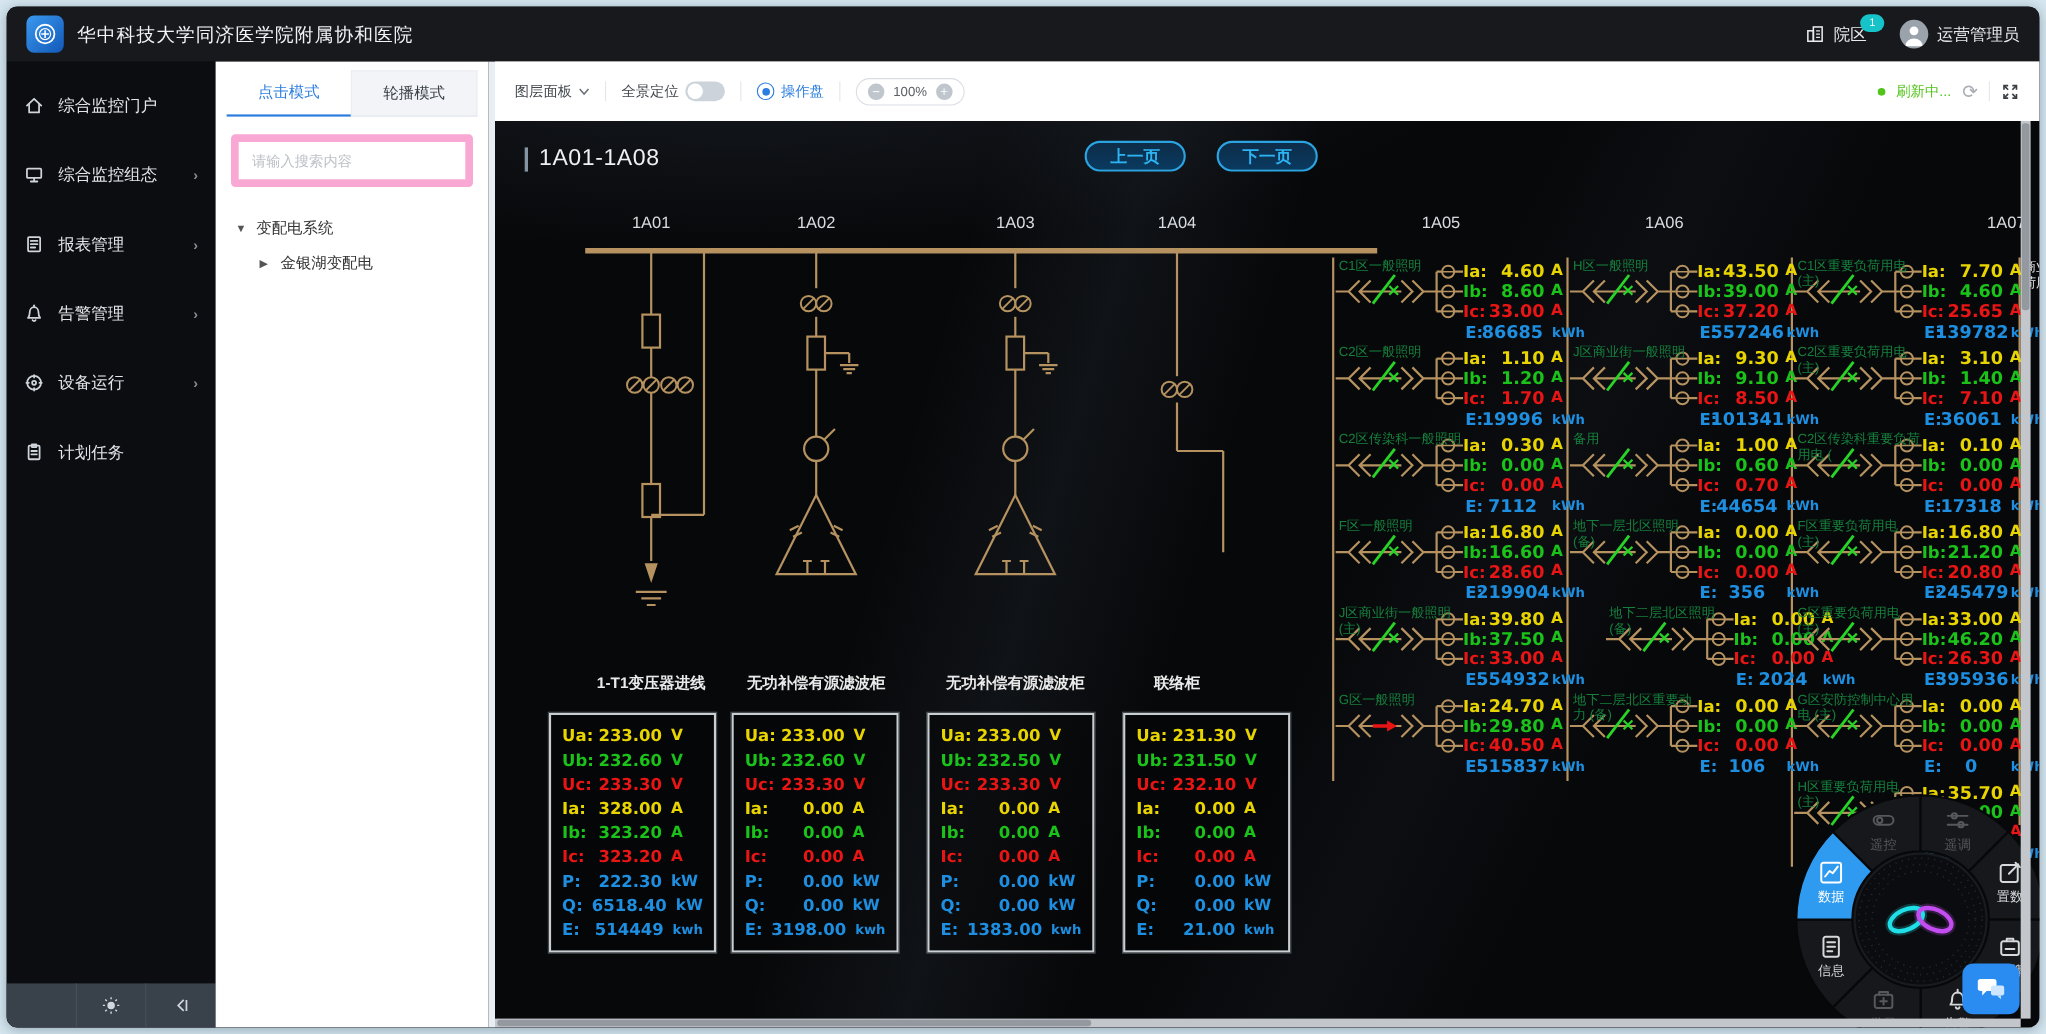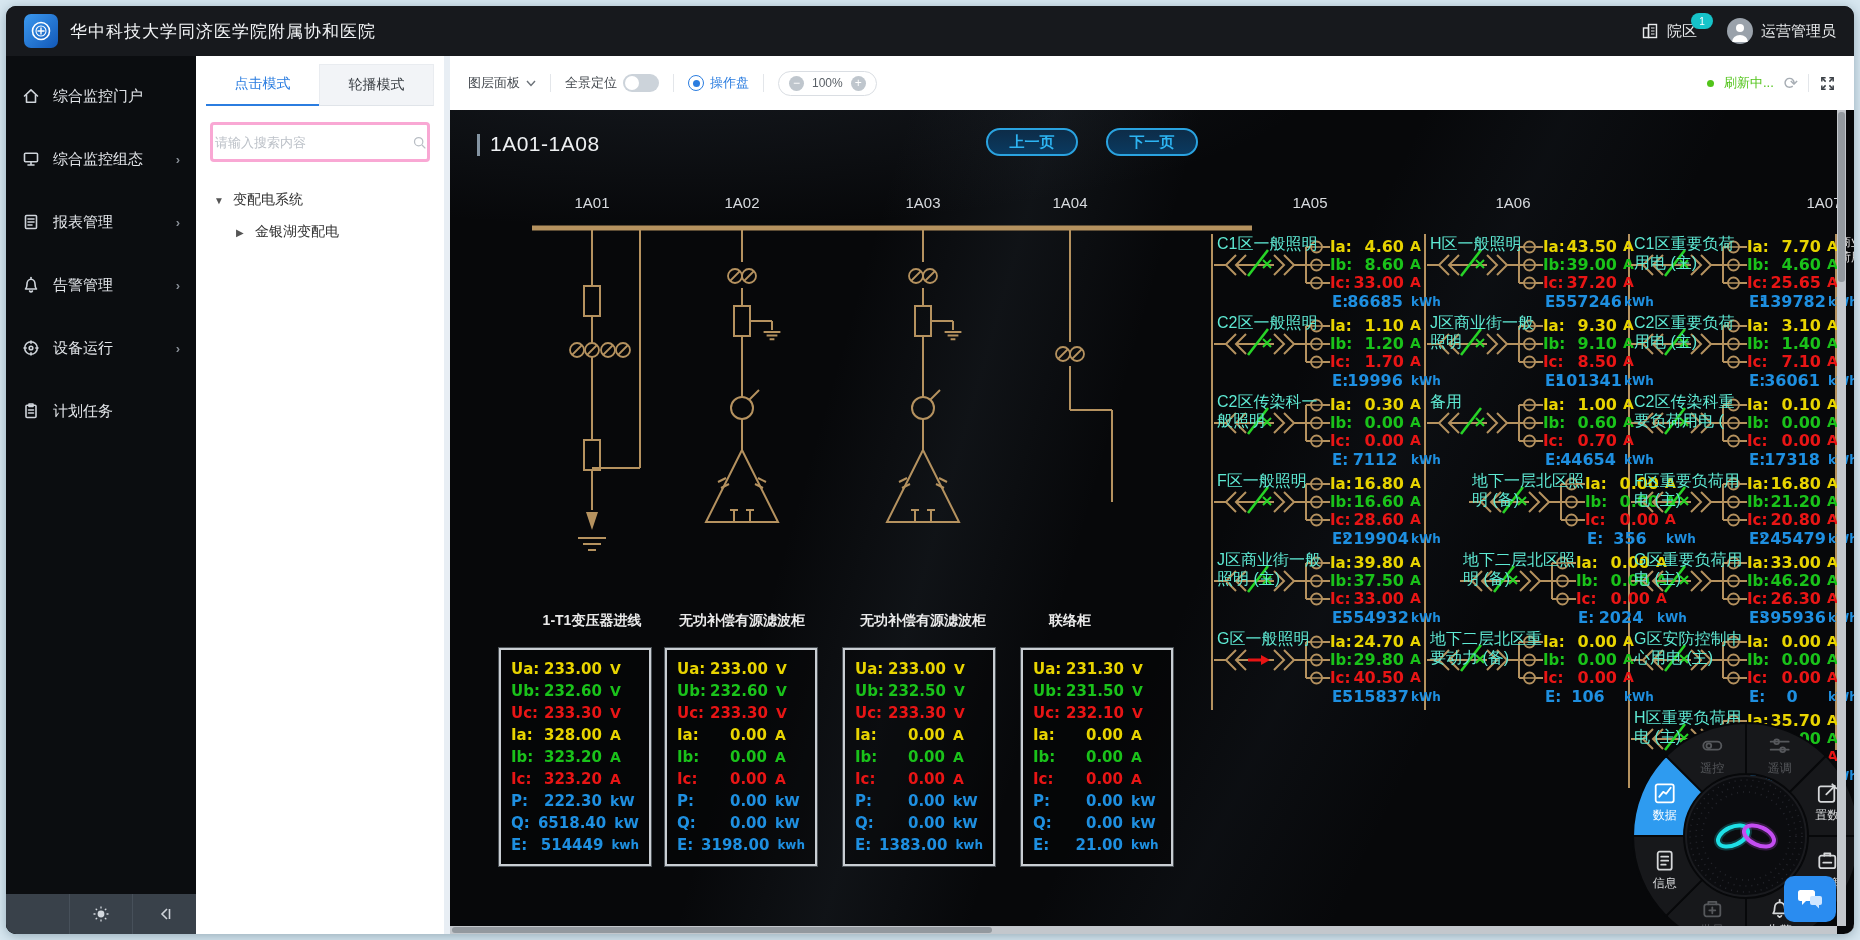--- a/index.html
+++ b/index.html
@@ -25,21 +25,21 @@
   .side-footer{position:absolute;bottom:0;left:0;width:100%;height:40px;background:#39414a;display:flex}
   .side-footer .cell{flex:1;display:flex;align-items:center;justify-content:center;border-left:1px solid #47505a}
   .side-footer .cell:first-child{border-left:none}
 
   
   .tree-panel{position:absolute;left:190px;top:50px;bottom:0;width:248px;background:#fff}
   .tabs{display:flex;margin:8px 10px 0 10px}
   .tab{flex:1;height:40px;display:flex;align-items:center;justify-content:center;font-size:14px;cursor:pointer}
   .tab.active{background:#fff;color:#2b7de0;border-bottom:2px solid #2b7de0}
   .tab.inactive{background:#f2f4f7;color:#3b4046;border:1px solid #e9ecf0;border-bottom:1px solid #e0e4e9}
-  .searchbox{margin:16px 14px 0 14px;height:34px;border:3px solid #f9a8d4;border-radius:4px;display:flex;align-items:center;padding:0 0;gap:8px}
+  .searchbox{margin:16px 14px 0 14px;height:34px;border:7px solid #f9a8d4;border-radius:4px;display:flex;align-items:center;padding:0 10px;gap:8px}
   .searchbox input{border:none;outline:none;flex:1;font-size:13px;color:#333;font-family:"Liberation Sans",sans-serif}
   .searchbox input::placeholder{color:#bcc1c8}
   .tree{margin-top:22px}
   .tnode{display:flex;align-items:center;gap:9px;font-size:14px;color:#333;height:32px;cursor:pointer}
   .tnode .caret{color:#555;font-size:10px;width:10px}
   .tnode.root{padding-left:18px}
   .tnode.child{padding-left:40px}
 
   .vgap{position:absolute;left:438px;top:50px;bottom:0;width:6px;background:#e8eef4}
 
@@ -76,21 +76,21 @@
 
   .meter-panel{position:absolute;top:538px;width:152px;border:2px solid #c9ced3;outline:1px solid #4a5055;background:rgba(2,3,4,.35);padding:8px 10px;z-index:2;box-sizing:border-box}
   .m-row{display:flex;align-items:center;height:22px;font-weight:bold;font-size:15px;font-family:"DejaVu Sans",sans-serif}
   .m-row .ml{width:34px}
   .m-row .mv{flex:1;text-align:right;padding-right:8px}
   .m-row .mu{width:30px;font-size:14px}
   .m-row .mu.kwh{font-size:12px}
   .c-y{color:#e8d400}.c-g{color:#1ac21a}.c-r{color:#e81515}.c-b{color:#1e8fe0}
 
   .feeder{position:absolute;height:79px;z-index:2}
-  .f-label{position:absolute;left:3px;top:0;width:112px;color:#5eead4;font-size:16px;line-height:1.2;z-index:3}
+  .f-label{position:absolute;left:3px;top:0;width:112px;color:#15803d;font-size:12px;line-height:1.2;z-index:3}
   .f-sw{position:absolute;left:0;top:2px;z-index:2}
   .f-pl{position:absolute;font-size:15px;font-weight:bold;font-family:"DejaVu Sans",sans-serif}
   .f-val{position:absolute;width:52px;text-align:right;font-size:16px;font-weight:bold;font-family:"DejaVu Sans",sans-serif}
   .f-un{position:absolute;font-size:14px;font-weight:bold;font-family:"DejaVu Sans",sans-serif}
   .f-el{position:absolute;left:118px;top:59px;font-size:15px;font-weight:bold;color:#1e8fe0;font-family:"DejaVu Sans",sans-serif}
   .f-ev{position:absolute;left:128px;top:58px;width:66px;text-align:center;font-size:16px;font-weight:bold;color:#1e8fe0;font-family:"DejaVu Sans",sans-serif}
   .f-eu{position:absolute;left:197px;top:61px;font-size:12px;font-weight:bold;color:#1e8fe0;font-family:"DejaVu Sans",sans-serif}
 
   .partial-lbl{position:absolute;color:#e3e3e3;font-size:12px;z-index:2;white-space:nowrap}
 
@@ -791,21 +791,21 @@
             <span class="f-pl c-g" style="left:116px;top:22px">Ib:</span>
             <span class="f-val c-g" style="left:138px;top:21px">0.60</span>
             <span class="f-un c-g" style="left:196px;top:22px">A</span>
             <span class="f-pl c-r" style="left:116px;top:40px">Ic:</span>
             <span class="f-val c-r" style="left:138px;top:39px">0.70</span>
             <span class="f-un c-r" style="left:196px;top:40px">A</span>
             <span class="f-el">E:</span>
             <span class="f-ev">44654</span>
             <span class="f-eu">kWh</span>
           </div>
-          <div class="feeder" style="left: 1019px; top: 361px; width: 216px;">
+          <div class="feeder" style="left: 977px; top: 361px; width: 216px;">
             <div class="f-label">地下一层北区照明 (备)</div>
             <svg class="f-sw" width="118" height="58" viewBox="0 0 118 58">
               <path d="M0,29 H12 M22,19 L12,29 L22,39 M32,19 L22,29 L32,39 M22,29 H60 M60,19 L70,29 L60,39 M70,19 L80,29 L70,39 M80,29 H92 M92,11 V47 M92,11 H97 M92,29 H97 M92,47 H97 M108,11 H116 M108,29 H116 M108,47 H116" stroke="#b5925f" stroke-width="2" fill="none"></path>
               <circle cx="102.5" cy="11" r="5.5" stroke="#b5925f" stroke-width="1.8" fill="none"></circle>
               <path d="M97,11 H108" stroke="#b5925f" stroke-width="1.5"></path>
               <circle cx="102.5" cy="29" r="5.5" stroke="#b5925f" stroke-width="1.8" fill="none"></circle>
               <path d="M97,29 H108" stroke="#b5925f" stroke-width="1.5"></path>
               <circle cx="102.5" cy="47" r="5.5" stroke="#b5925f" stroke-width="1.8" fill="none"></circle>
               <path d="M97,47 H108" stroke="#b5925f" stroke-width="1.5"></path>
               <path d="M34,40 L54,14" stroke="#27d427" stroke-width="2.6"></path>

